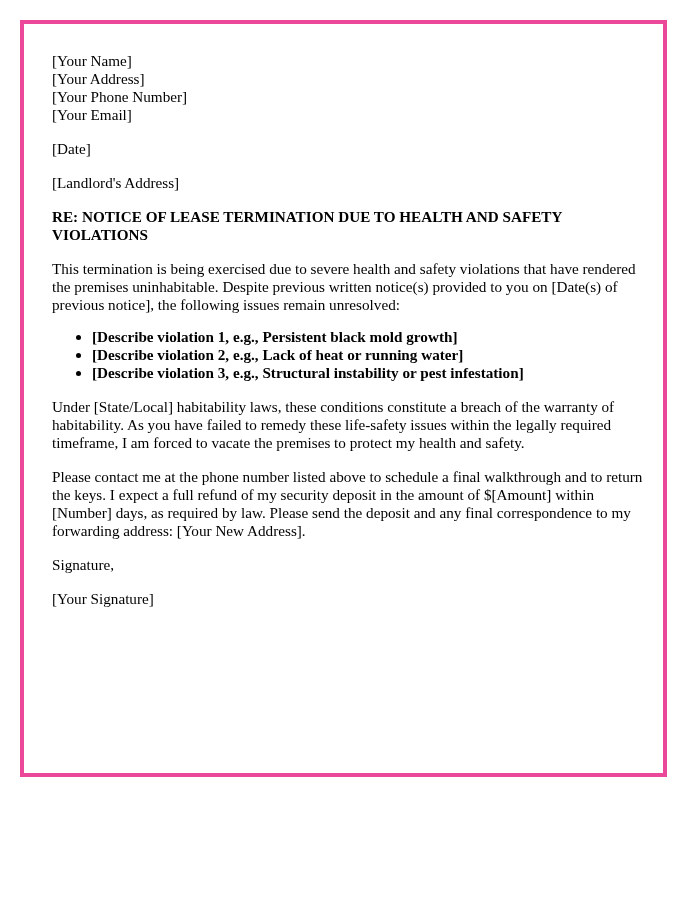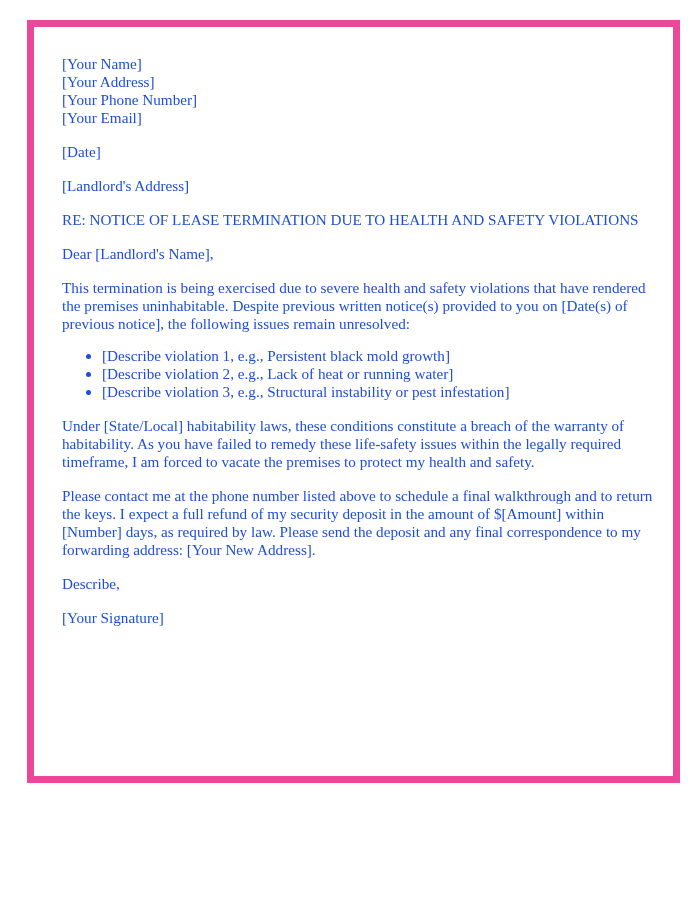--- a/index.html
+++ b/index.html
@@ -2,33 +2,32 @@
 <html><head>
   <meta charset="utf-8">
   <style>
     html, body { margin: 0; padding: 0; background: #ffffff; }
     body { width: 700px; height: 900px; position: relative; overflow: hidden; }
     .letter {
       position: absolute;
       left: 20px; top: 20px;
       width: 611px;
       height: 721px;
-      border: 7px solid #ec4899;
+      border: 4px solid #ec4899;
       padding: 28px 0 0 28px;
       font-family: "Liberation Serif", serif;
       font-size: 15.2px;
       line-height: 18px;
-      color: #1d4ed8;
-      margin-left: 7px;
+      color: #000000;
     }
     .block { margin: 0 0 16px 0; }
     .line { display: block; }
-    .subject { font-weight: normal; margin: 0 0 16px 0; width: 580px; }
+    .subject { font-weight: bold; margin: 0 0 16px 0; width: 580px; }
     p { margin: 0 0 16px 0; width: 600px; }
-    ul { margin: 0 0 16px 0; padding-left: 40px; }
+    ul { margin: 0 0 16px 0; padding-left: 40px; font-weight: bold; }
     ul li { margin: 0; }
   </style>
 </head>
 <body>
 
 <div class="letter">
   <div class="block">
     <span class="line">[Your Name]</span>
     <span class="line">[Your Address]</span>
     <span class="line">[Your Phone Number]</span>
@@ -36,32 +35,31 @@
   </div>
 
   <div class="block">[Date]</div>
 
   <div class="block">
     <span class="line">[Landlord's Address]</span>
   </div>
 
   <div class="subject">RE: NOTICE OF LEASE TERMINATION DUE TO HEALTH AND SAFETY VIOLATIONS</div>
 
-  <p>Dear [Landlord's Name],</p>
 
 
   <p style="margin-bottom:14px">This termination is being exercised due to severe health and safety violations that have rendered the premises uninhabitable. Despite previous written notice(s) provided to you on [Date(s) of previous notice], the following issues remain unresolved:</p>
 
   <ul>
     <li>[Describe violation 1, e.g., Persistent black mold growth]</li>
     <li>[Describe violation 2, e.g., Lack of heat or running water]</li>
     <li>[Describe violation 3, e.g., Structural instability or pest infestation]</li>
   </ul>
 
   <p>Under [State/Local] habitability laws, these conditions constitute a breach of the warranty of habitability. As you have failed to remedy these life-safety issues within the legally required timeframe, I am forced to vacate the premises to protect my health and safety.</p>
 
   <p>Please contact me at the phone number listed above to schedule a final walkthrough and to return the keys. I expect a full refund of my security deposit in the amount of $[Amount] within [Number] days, as required by law. Please send the deposit and any final correspondence to my forwarding address: [Your New Address].</p>
 
-  <p>Describe,</p>
+  <p>Signature,</p>
 
   <p>[Your Signature]</p>
 
 </div>
 
 </body></html>

